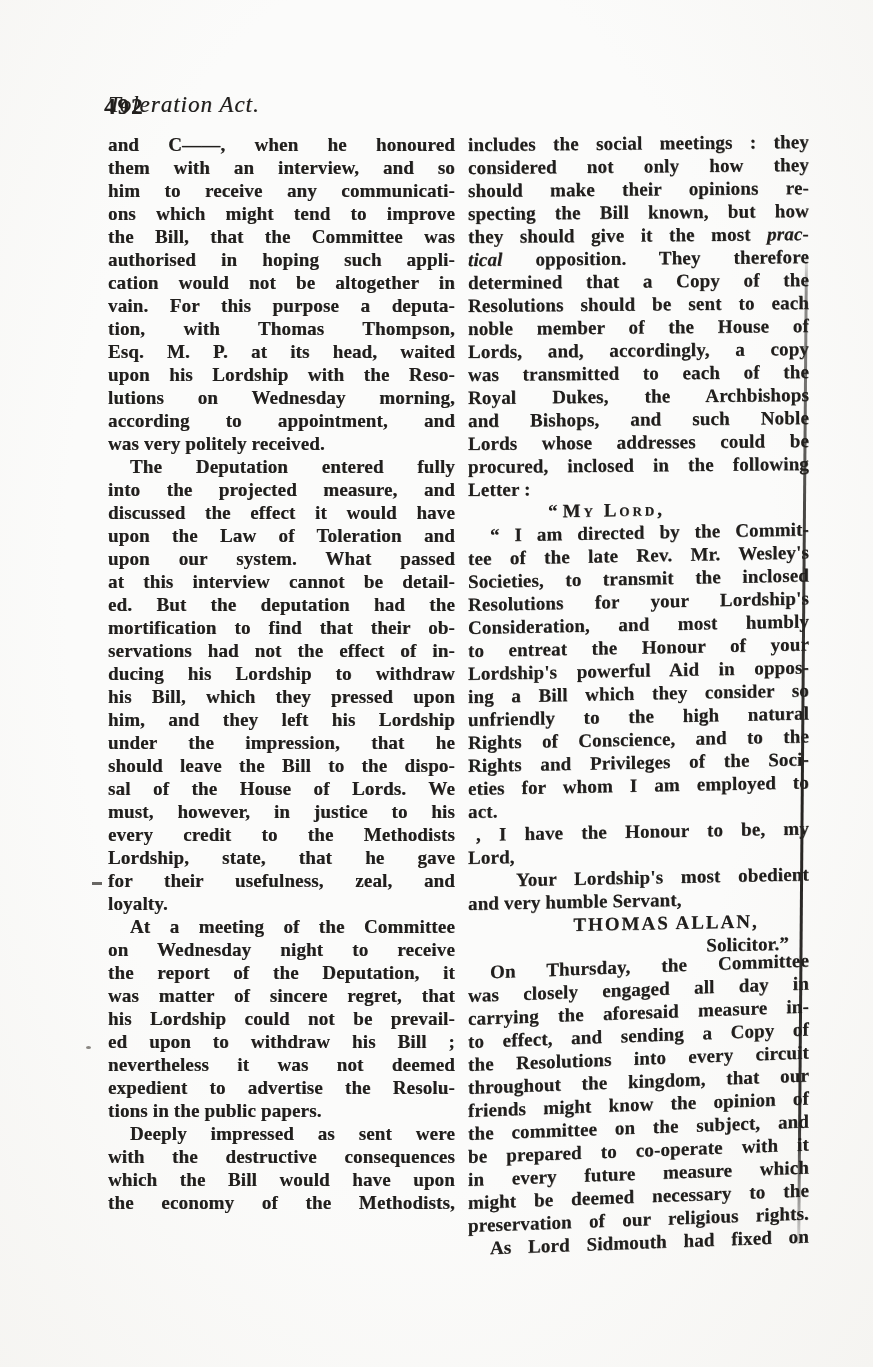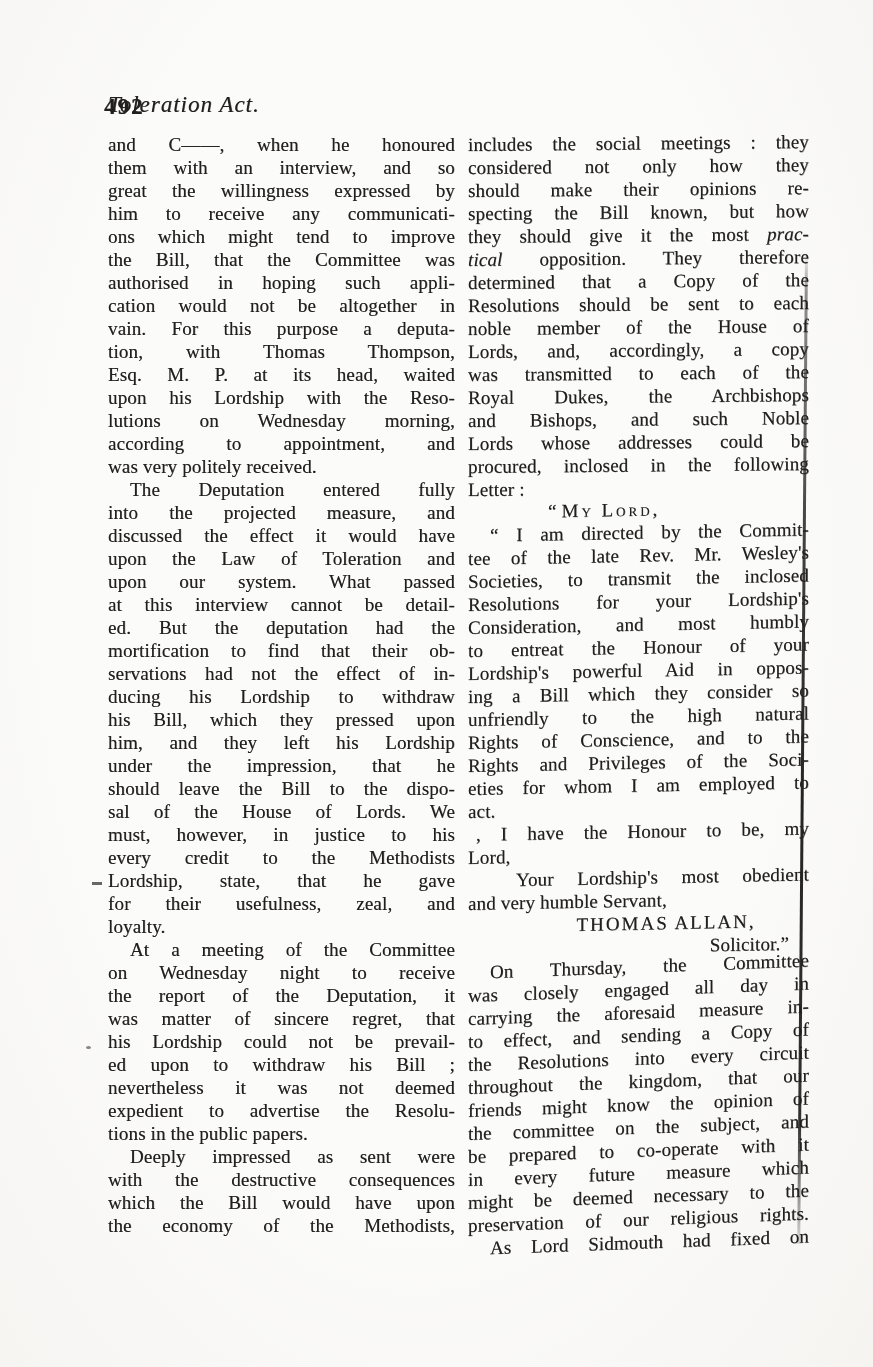--- a/index.html
+++ b/index.html
@@ -24,20 +24,21 @@
   .running-title{
     position:absolute; left:108px; top:92px; width:700px;
     font-style:italic; font-size:23px; letter-spacing:1px;
     text-shadow:0.4px 0.4px 0.5px rgba(32,30,28,0.55);
   }
   .col{
     position:absolute; top:133px;
     font-size:19px; line-height:23px;
     text-shadow:0.35px 0.35px 0.45px rgba(34,32,30,0.55);
     letter-spacing:0.15px;
+    font-weight:bold;
   }
   .col-left{ left:108px; width:347px; }
   .col-right{ left:468px; width:341px; }
   .line{ min-height:23px; }
   .s-j{ text-align:justify; text-align-last:justify; }
   .s-e{ text-align:left; }
   .s-c{ text-align:center; letter-spacing:2px; }
   .s-r{ text-align:right; }
   .i05{ text-indent:8px; }
   .i1{ text-indent:22px; }
@@ -72,21 +73,20 @@
 </style>
 </head>
 <body>
 
 <div class="page-number">492</div>
 <div class="running-title">Toleration Act.</div>
 
 <div class="col col-left">
     <div class="line s-j"><span>and C——, when he honoured</span></div>
     <div class="line s-j"><span>them with an interview, and so</span></div>
-    <div class="line s-j"><span>great the willingness expressed by</span></div>
     <div class="line s-j"><span>him to receive any communicati-</span></div>
     <div class="line s-j"><span>ons which might tend to improve</span></div>
     <div class="line s-j"><span>the Bill, that the Committee was</span></div>
     <div class="line s-j"><span>authorised in hoping such appli-</span></div>
     <div class="line s-j"><span>cation would not be altogether in</span></div>
     <div class="line s-j"><span>vain.  For this purpose a deputa-</span></div>
     <div class="line s-j"><span>tion, with Thomas Thompson,</span></div>
     <div class="line s-j"><span>Esq. M. P. at its head, waited</span></div>
     <div class="line s-j"><span>upon his Lordship with the Reso-</span></div>
     <div class="line s-j"><span>lutions on Wednesday morning,</span></div>

